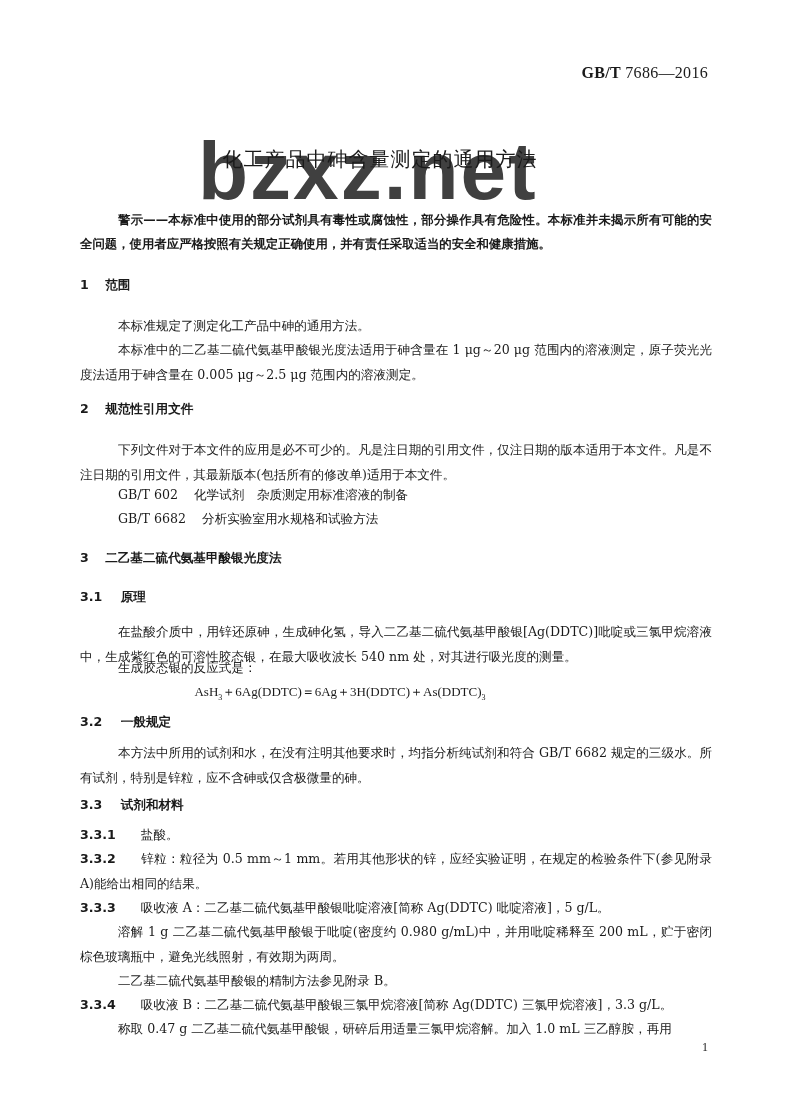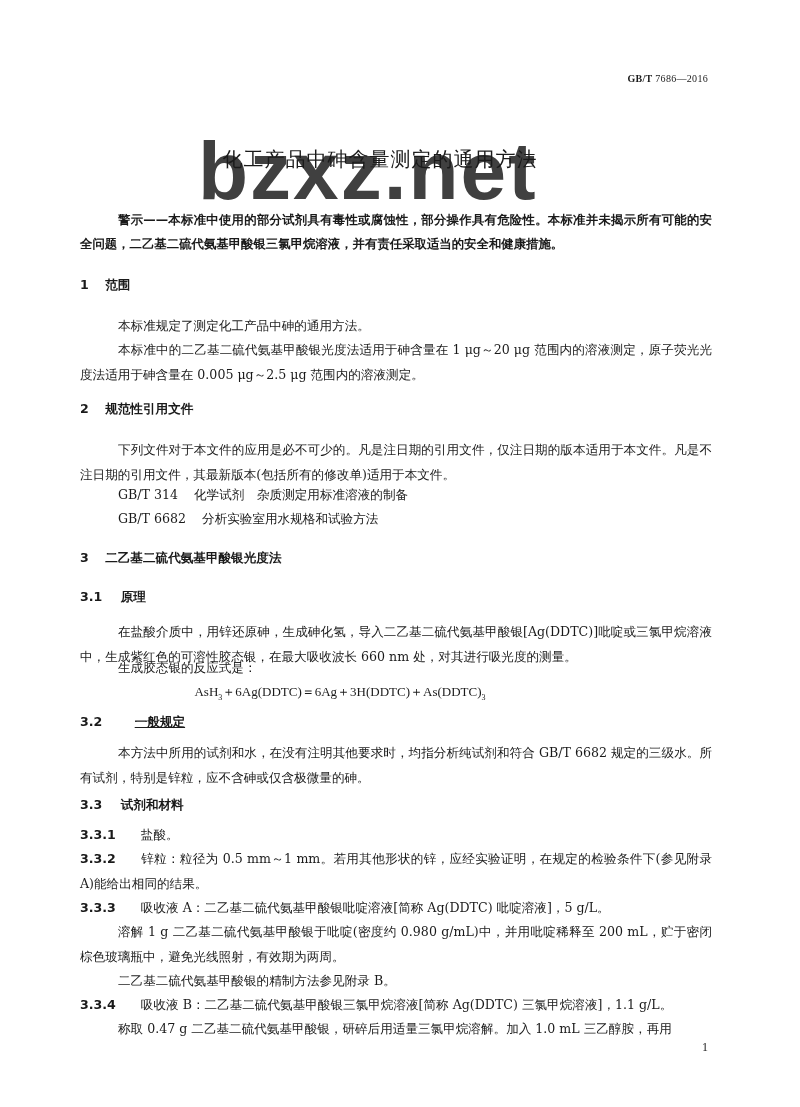--- a/index.html
+++ b/index.html
@@ -1,18 +1,18 @@
 <!DOCTYPE html>
 <html><head>
   <meta charset="utf-8">
   <style>
     html, body { margin: 0; padding: 0; background: #ffffff; }
     body { width: 800px; height: 1107px; position: relative; overflow: hidden;
            font-family: "DejaVu Serif", "Liberation Serif", serif; color: #1a1a1a; }
-    .std-no { position: absolute; top: 73px; right: 92px; font-size: 10px; letter-spacing: 0.3px;
+    .std-no { position: absolute; top: 64px; right: 92px; font-size: 16px; letter-spacing: 0.3px;
               font-family: "Liberation Serif", serif; }
     .std-no b { font-weight: bold; }
     .watermark { position: absolute; left: 198px; top: 130px; font-family: "Liberation Sans", sans-serif;
                  font-size: 82px; font-weight: bold; color: #404040; letter-spacing: 2px; line-height: 1; z-index: 0; }
     .title { position: absolute; top: 146px; left: 0; width: 760px; text-align: center; font-size: 20px;
              font-family: "DejaVu Sans", sans-serif; letter-spacing: 1px; z-index: 1; }
     .warn { position: absolute; top: 208px; left: 80px; width: 632px; font-family: "DejaVu Sans", sans-serif;
             font-weight: bold; font-size: 12.4px; line-height: 24px; text-indent: 38px; text-align: justify; z-index: 1; }
     .h { position: absolute; left: 80px; font-family: "DejaVu Sans", sans-serif; font-weight: bold; font-size: 12.6px; }
     .h .num { display: inline-block; }
@@ -29,78 +29,78 @@
 <body>
 
 <div class="std-no">
   <b>GB/T</b>
   <span>7686—2016</span>
 </div>
 
 <div class="watermark">bzxz.net</div>
 <div class="title">化工产品中砷含量测定的通用方法</div>
 
-<div class="warn">警示——本标准中使用的部分试剂具有毒性或腐蚀性，部分操作具有危险性。本标准并未揭示所有可能的安全问题，二乙基二硫代氨基甲酸银三氯甲烷溶液，并有责任采取适当的安全和健康措施。</div>
+<div class="warn">警示——本标准中使用的部分试剂具有毒性或腐蚀性，部分操作具有危险性。本标准并未揭示所有可能的安全问题，使用者应严格按照有关规定正确使用，并有责任采取适当的安全和健康措施。</div>
 
 <div class="h" style="top:277px;">
   <span class="num">1</span>
   <span style="margin-left:12px;">范围</span>
 </div>
 <div class="p" style="top:314px;">本标准规定了测定化工产品中砷的通用方法。</div>
 <div class="p" style="top:338px;">本标准中的二乙基二硫代氨基甲酸银光度法适用于砷含量在 1 μg～20 μg 范围内的溶液测定，原子荧光光度法适用于砷含量在 0.005 μg～2.5 μg 范围内的溶液测定。</div>
 
 <div class="h" style="top:401px;">
   <span class="num">2</span>
   <span style="margin-left:12px;">规范性引用文件</span>
 </div>
 <div class="p" style="top:438px;">下列文件对于本文件的应用是必不可少的。凡是注日期的引用文件，仅注日期的版本适用于本文件。凡是不注日期的引用文件，其最新版本(包括所有的修改单)适用于本文件。</div>
 <div class="line" style="top:487px;">
-  <span>GB/T 314</span>
+  <span>GB/T 602</span>
   <span style="margin-left:12px;">化学试剂　杂质测定用标准溶液的制备</span>
 </div>
 <div class="line" style="top:511px;text-align:right;">
   <span>GB/T 6682</span>
   <span style="margin-left:12px;">分析实验室用水规格和试验方法</span>
 </div>
 
 <div class="h" style="top:550px;">
   <span class="num">3</span>
   <span style="margin-left:12px;">二乙基二硫代氨基甲酸银光度法</span>
 </div>
 
 <div class="h" style="top:589px;">
   <span class="num">3.1</span>
   <span style="margin-left:14px;">原理</span>
 </div>
-<div class="p" style="top:620px;">在盐酸介质中，用锌还原砷，生成砷化氢，导入二乙基二硫代氨基甲酸银[Ag(DDTC)]吡啶或三氯甲烷溶液中，生成紫红色的可溶性胶态银，在最大吸收波长 660 nm 处，对其进行吸光度的测量。</div>
+<div class="p" style="top:620px;">在盐酸介质中，用锌还原砷，生成砷化氢，导入二乙基二硫代氨基甲酸银[Ag(DDTC)]吡啶或三氯甲烷溶液中，生成紫红色的可溶性胶态银，在最大吸收波长 540 nm 处，对其进行吸光度的测量。</div>
 <div class="line" style="top:660px;">生成胶态银的反应式是：</div>
 <div class="formula">
   <span>AsH</span><sub>3</sub><span>＋6Ag(DDTC)＝6Ag＋3H(DDTC)＋As(DDTC)</span><sub>3</sub>
 </div>
 
 <div class="h" style="top:714px;">
   <span class="num">3.2</span>
-  <span style="margin-left:28px;text-decoration:underline;">一般规定</span>
+  <span style="margin-left:14px;">一般规定</span>
 </div>
 <div class="p" style="top:741px;">本方法中所用的试剂和水，在没有注明其他要求时，均指分析纯试剂和符合 GB/T 6682 规定的三级水。所有试剂，特别是锌粒，应不含砷或仅含极微量的砷。</div>
 
 <div class="h" style="top:797px;">
   <span class="num">3.3</span>
   <span style="margin-left:14px;">试剂和材料</span>
 </div>
 
 <div class="sub" style="top:823px;">
   <span class="snum">3.3.1</span><span>盐酸。</span>
 </div>
 <div class="sub" style="top:847px;">
   <span class="snum">3.3.2</span><span>锌粒：粒径为 0.5 mm～1 mm。若用其他形状的锌，应经实验证明，在规定的检验条件下(参见附录 A)能给出相同的结果。</span>
 </div>
 <div class="sub" style="top:896px;">
   <span class="snum">3.3.3</span><span>吸收液 A：二乙基二硫代氨基甲酸银吡啶溶液[简称 Ag(DDTC) 吡啶溶液]，5 g/L。</span>
 </div>
 <div class="p" style="top:920px;">溶解 1 g 二乙基二硫代氨基甲酸银于吡啶(密度约 0.980 g/mL)中，并用吡啶稀释至 200 mL，贮于密闭棕色玻璃瓶中，避免光线照射，有效期为两周。</div>
 <div class="p" style="top:969px;">二乙基二硫代氨基甲酸银的精制方法参见附录 B。</div>
 <div class="sub" style="top:993px;">
-  <span class="snum">3.3.4</span><span>吸收液 B：二乙基二硫代氨基甲酸银三氯甲烷溶液[简称 Ag(DDTC) 三氯甲烷溶液]，1.1 g/L。</span>
+  <span class="snum">3.3.4</span><span>吸收液 B：二乙基二硫代氨基甲酸银三氯甲烷溶液[简称 Ag(DDTC) 三氯甲烷溶液]，3.3 g/L。</span>
 </div>
 <div class="p" style="top:1017px; white-space:nowrap; overflow:hidden;">称取 0.47 g 二乙基二硫代氨基甲酸银，研碎后用适量三氯甲烷溶解。加入 1.0 mL 三乙醇胺，再用</div>
 
 <div class="page-num" style="top:1040px;">1</div>
 
 </body></html>

